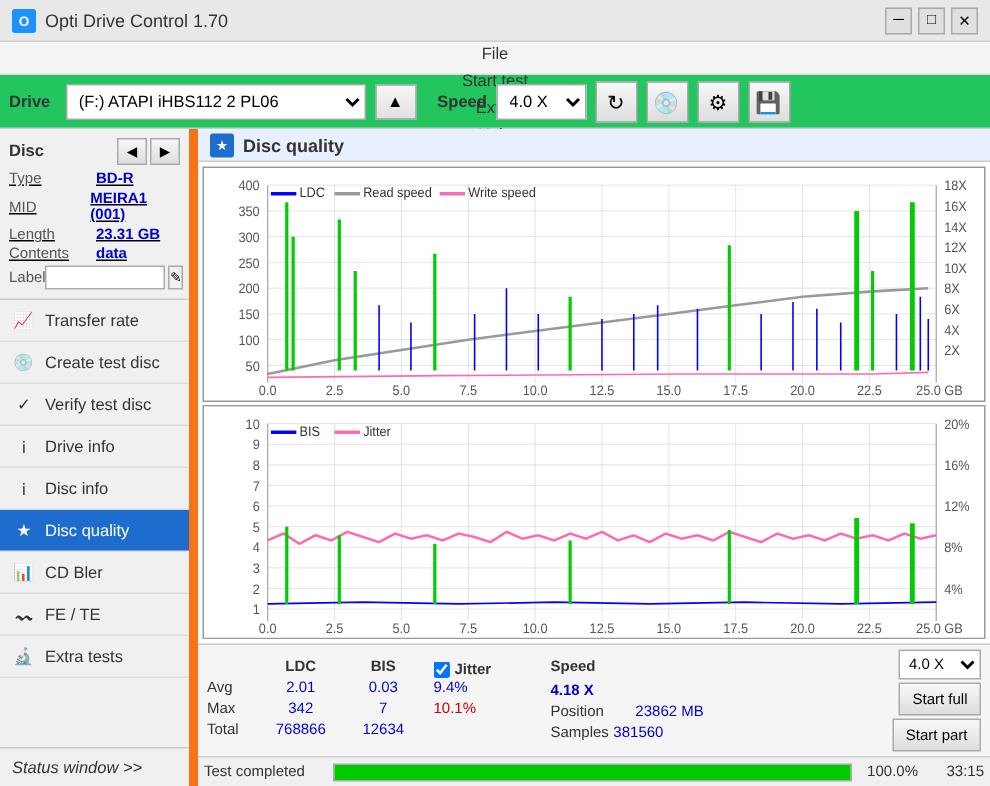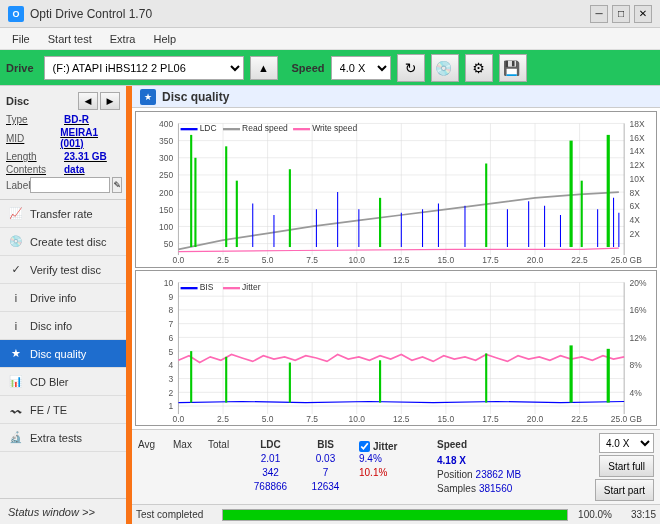--- a/index.html
+++ b/index.html
@@ -8,21 +8,21 @@
     
     .titlebar { background: #e8e8e8; height: 28px; display: flex; align-items: center; padding: 0 8px; border-bottom: 1px solid #ccc; justify-content: space-between; }
     .titlebar-left { display: flex; align-items: center; gap: 6px; }
     .titlebar-icon { width: 16px; height: 16px; background: #1e90ff; border-radius: 2px; display: flex; align-items: center; justify-content: center; color: white; font-size: 9px; font-weight: bold; }
     .titlebar-title { font-size: 12px; color: #333; }
     .titlebar-controls { display: flex; gap: 4px; }
     .titlebar-btn { width: 18px; height: 18px; border: 1px solid #aaa; background: #e0e0e0; cursor: pointer; display: flex; align-items: center; justify-content: center; font-size: 10px; }
     .titlebar-btn.close { background: #e0e0e0; }
     
     
-    .menubar { background: #f5f5f5; height: 22px; display: flex; align-items: center; padding: 0 4px; border-bottom: 1px solid #ddd; gap: 2px; }
+    .menubar { background: #f5f5f5; height: 22px; display: flex; align-items: center; padding: 0 4px; border-bottom: 1px solid #ddd; gap: 2px; flex-direction: column; }
     .menu-item { padding: 2px 8px; cursor: pointer; font-size: 11px; color: #333; }
     
     
     .drivebar { background: #22c55e; height: 36px; display: flex; align-items: center; padding: 0 6px; border-bottom: 1px solid #ccc; gap: 6px; }
     .drive-label { font-size: 11px; color: #333; font-weight: bold; margin-right: 4px; }
     .drive-select { height: 24px; border: 1px solid #aaa; background: white; font-size: 11px; padding: 0 4px; min-width: 200px; }
     .drive-btn { width: 28px; height: 24px; border: 1px solid #aaa; background: linear-gradient(to bottom, #f8f8f8, #e0e0e0); cursor: pointer; display: flex; align-items: center; justify-content: center; }
     .speed-label { font-size: 11px; color: #333; font-weight: bold; margin-left: 8px; }
     .speed-select { height: 24px; border: 1px solid #aaa; background: white; font-size: 11px; padding: 0 4px; width: 60px; }
     .drive-icon-btn { width: 28px; height: 28px; border: 1px solid #aaa; background: linear-gradient(to bottom, #f8f8f8, #ddd); cursor: pointer; display: flex; align-items: center; justify-content: center; font-size: 14px; }
@@ -383,21 +383,21 @@
           <rect x="82" y="14" width="16" height="2" fill="#ff69b4"></rect>
           <text x="100" y="17" font-size="8" fill="#333">Jitter</text>
         </svg>
       </div>
     </div>
 
     <div class="stats-area">
       <div class="stats-row">
 
         <div style="display:flex; flex:1; align-items:flex-start; gap:0;">
-          <div style="display:flex;min-width:30px;">
+          <div style="display:flex;flex-direction:column;min-width:30px;">
             <span style="font-size:10px;color:#333;height:14px;"></span>
             <span class="stats-label" style="height:14px;">Avg</span>
             <span class="stats-label" style="height:14px;">Max</span>
             <span class="stats-label" style="height:14px;">Total</span>
           </div>
           <div style="display:flex;flex-direction:column;align-items:center;min-width:55px;">
             <span style="font-size:10px;color:#333;font-weight:bold;height:14px;">LDC</span>
             <span style="font-size:10px;color:#0000cc;height:14px;">2.01</span>
             <span style="font-size:10px;color:#0000cc;height:14px;">342</span>
             <span style="font-size:10px;color:#0000cc;height:14px;">768866</span>
@@ -415,21 +415,21 @@
             </div>
             <span style="font-size:10px;color:#0000cc;height:14px;">9.4%</span>
             <span style="font-size:10px;color:#cc0000;height:14px;">10.1%</span>
             <span style="font-size:10px;color:#333;height:14px;"></span>
           </div>
           <div style="display:flex;flex-direction:column;align-items:flex-start;min-width:90px;padding-left:4px;">
             <span style="font-size:10px;color:#333;font-weight:bold;height:14px;">Speed</span>
             <div style="display:flex;align-items:center;height:14px;gap:3px;">
               <span style="font-size:10px;color:#0000cc;font-weight:bold;">4.18 X</span>
             </div>
-            <div style="display:flex;align-items:center;height:14px;gap:3px;">
+            <div style="display:flex;align-items:center;height:14px;gap:21px;">
               <span style="font-size:10px;color:#333;">Position</span>
               <span style="font-size:10px;color:#0000cc;">23862 MB</span>
             </div>
             <div style="display:flex;align-items:center;height:14px;gap:3px;">
               <span style="font-size:10px;color:#333;">Samples</span>
               <span style="font-size:10px;color:#0000cc;">381560</span>
             </div>
           </div>
         </div>
 

